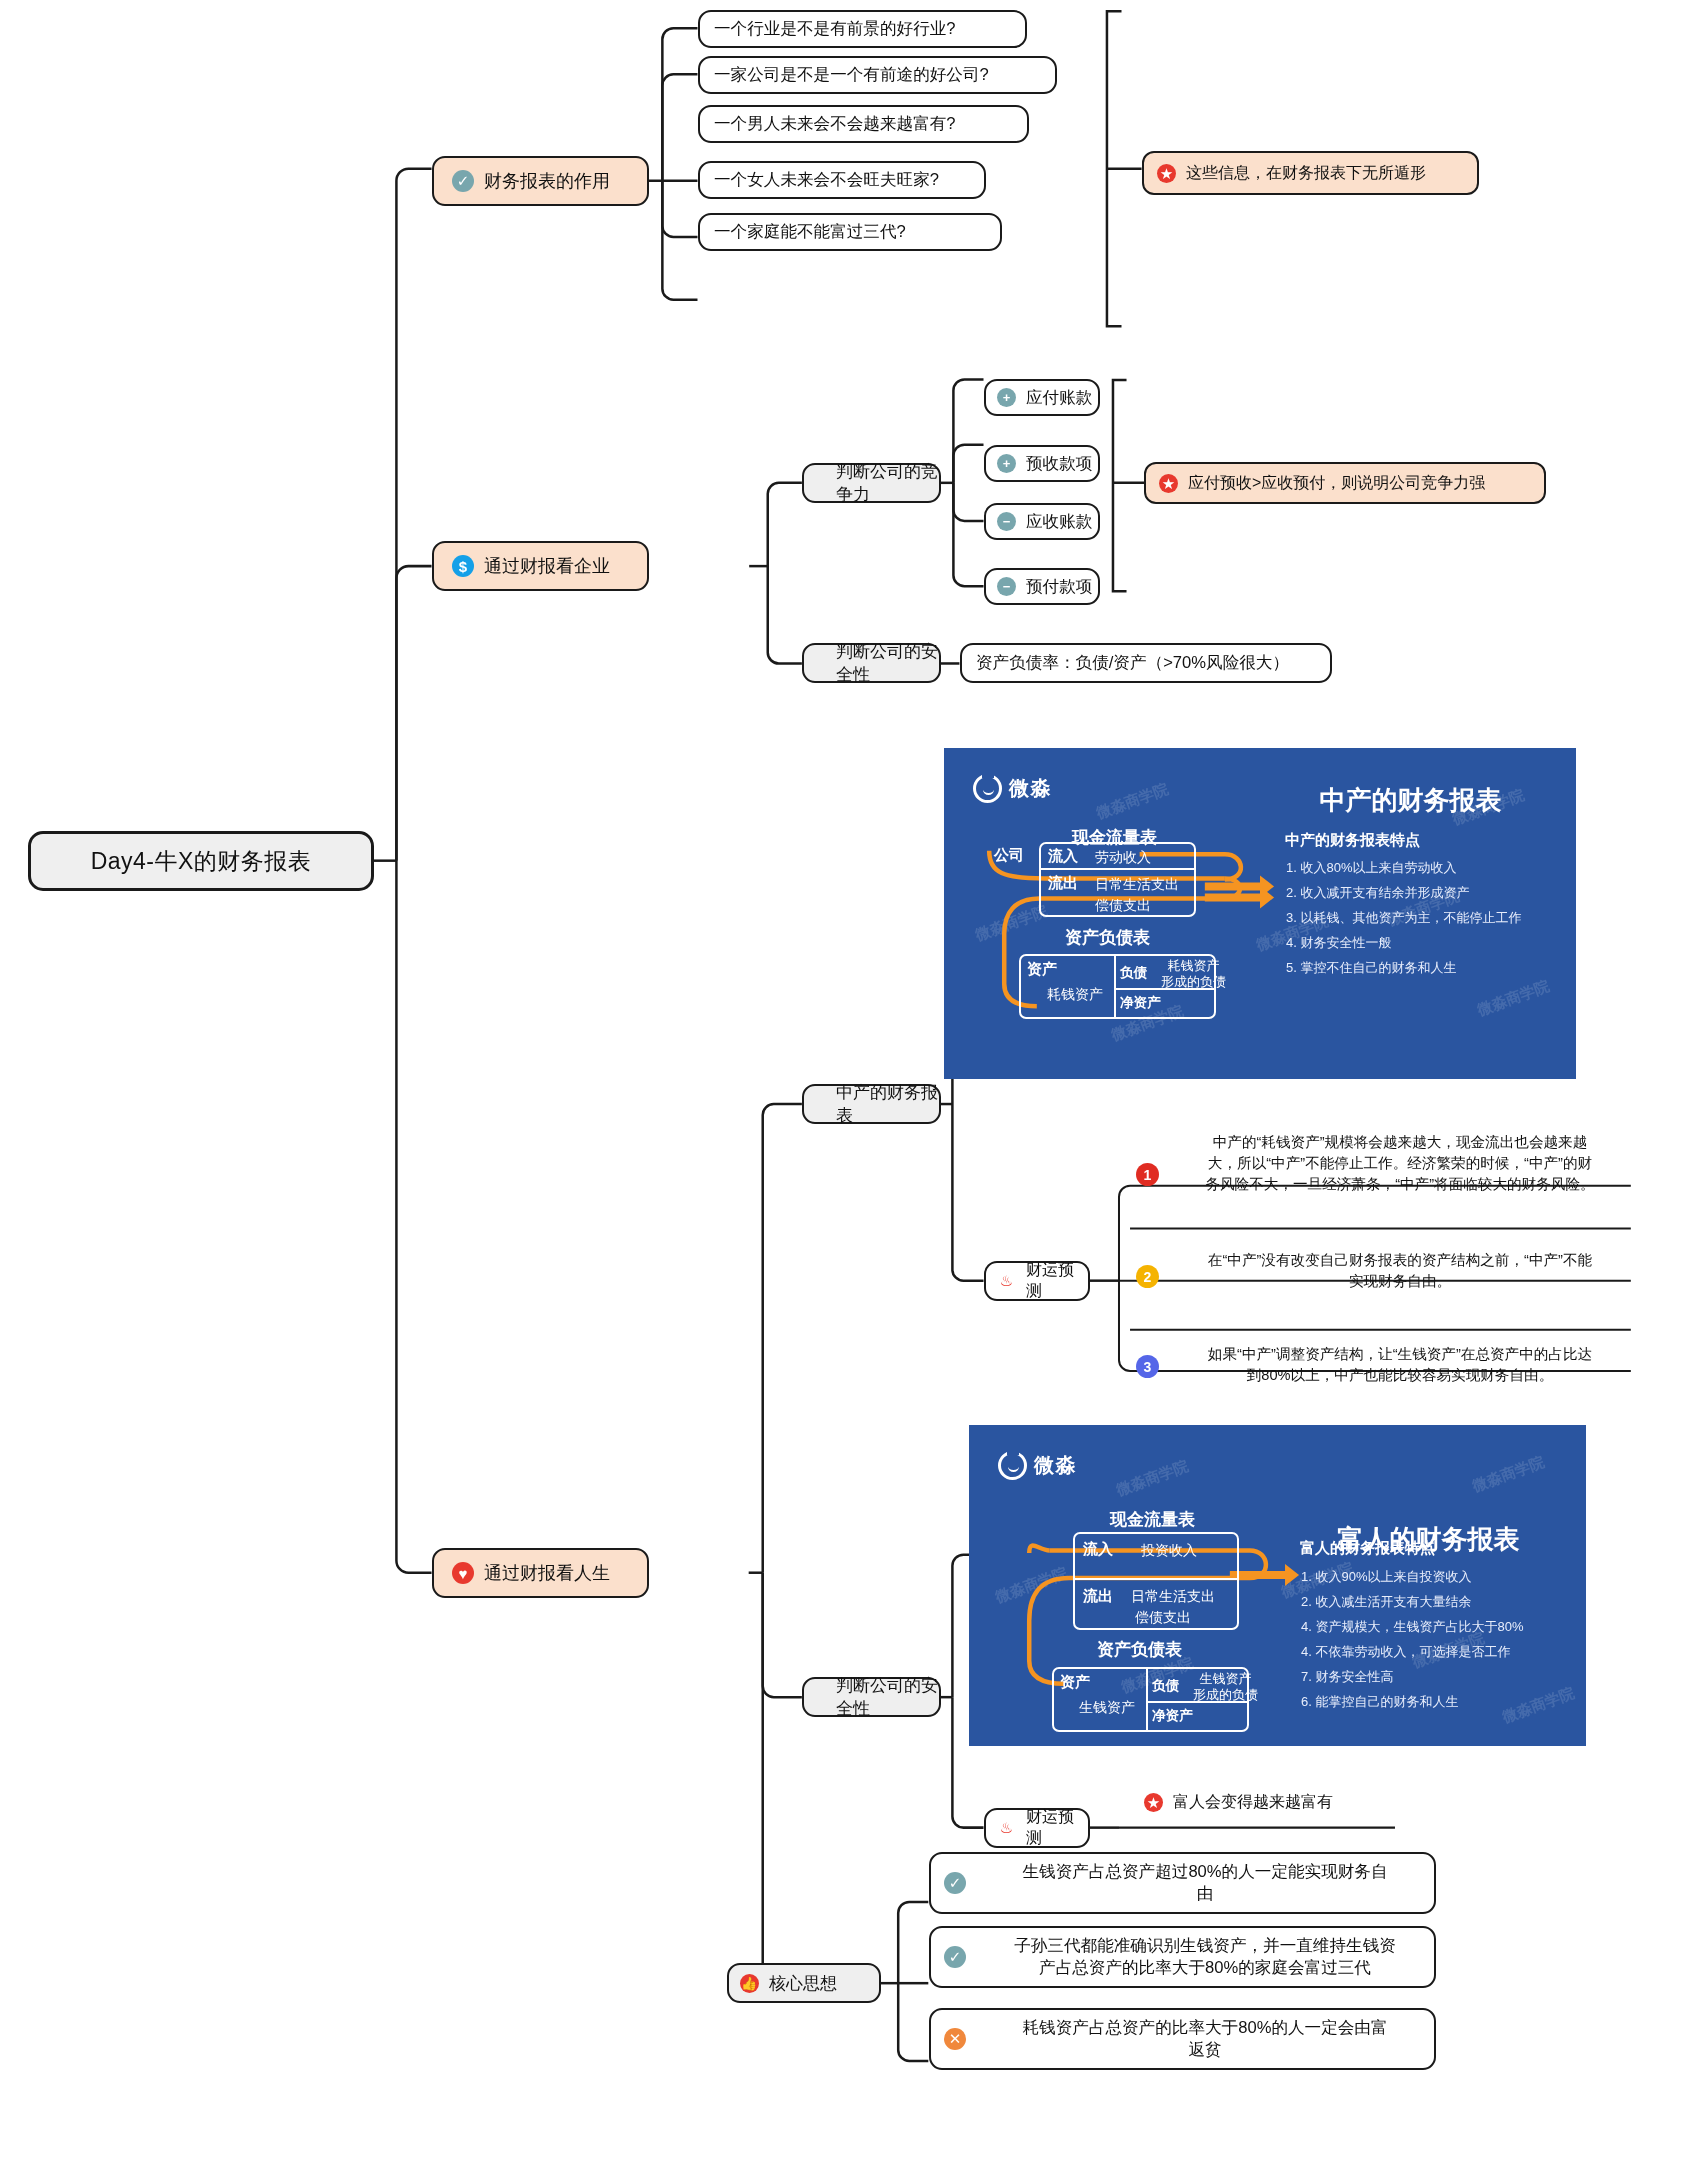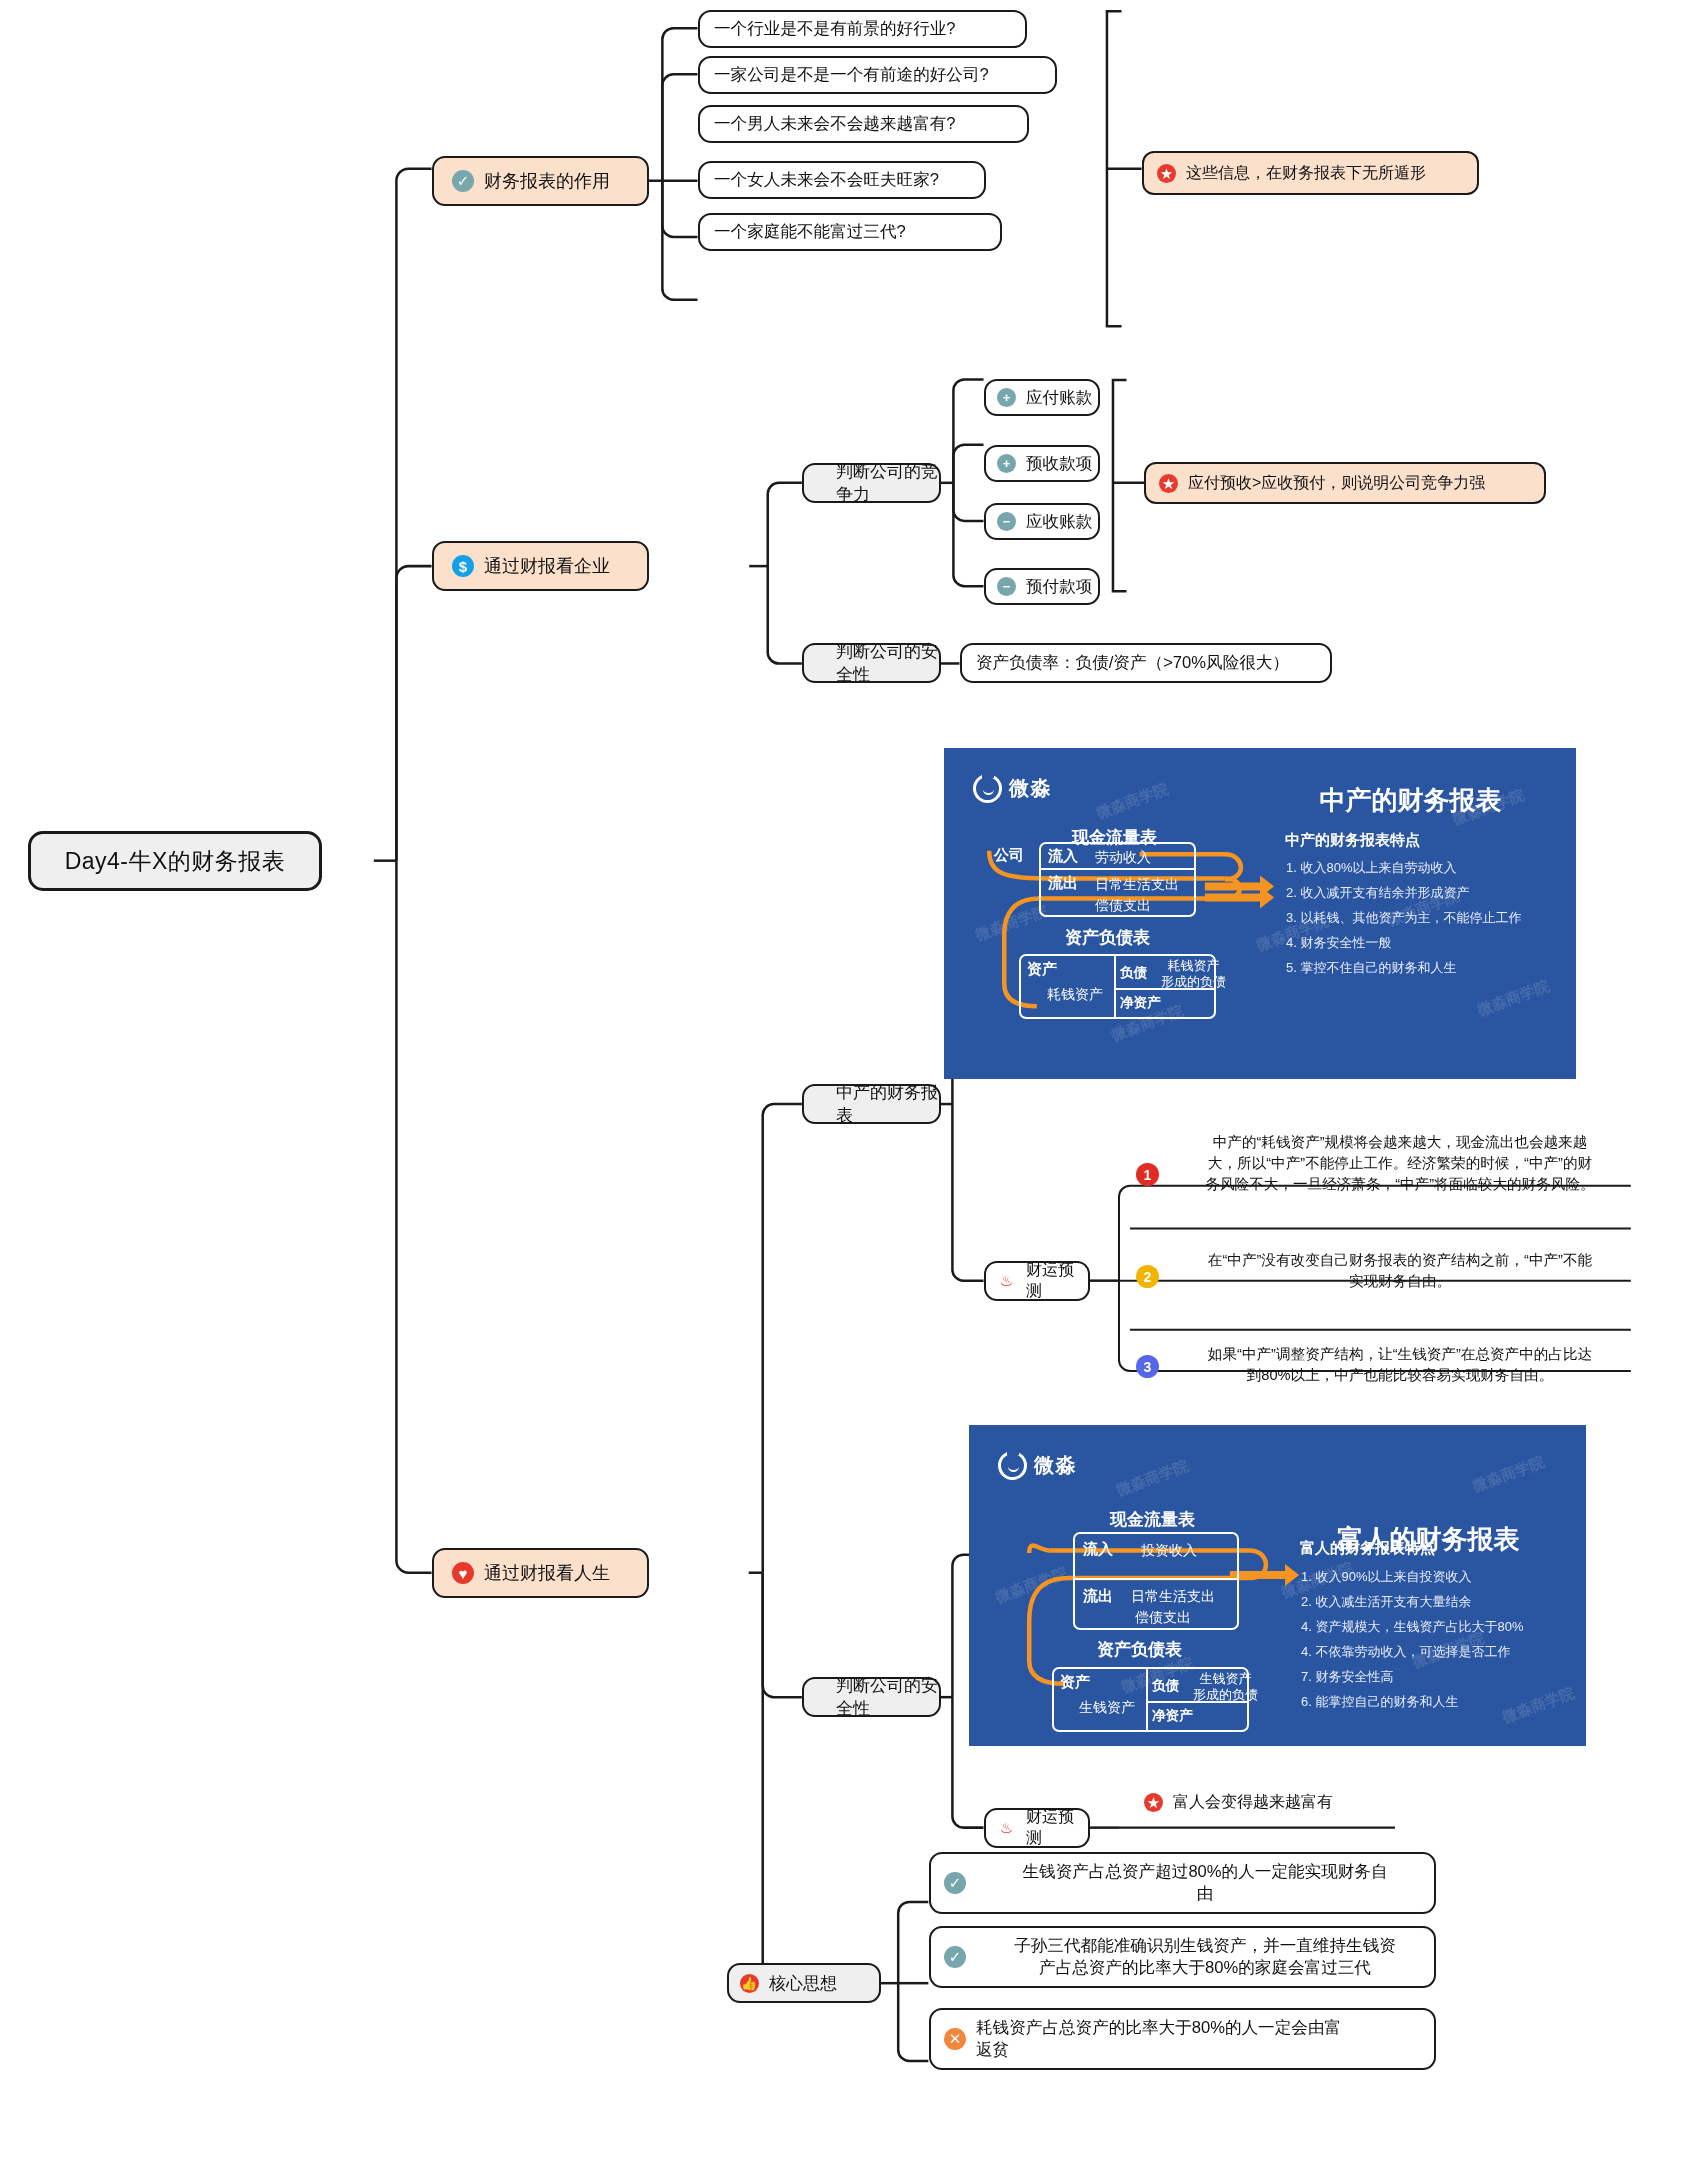--- a/index.html
+++ b/index.html
@@ -146,21 +146,21 @@
       <path d="M2230,3642 H2780" stroke-width="4"></path>
 
       <path d="M1754,3952 H1790"></path>
       <path d="M1790,3952 V3800 a22,22 0 0 1 22,-22 H1790" stroke="none"></path>
       <path d="M1790,3952 V3812 a22,22 0 0 1 22,-22 H1850"></path>
       <path d="M1790,3952 H1850"></path>
       <path d="M1790,3952 V4085 a22,22 0 0 0 22,22 H1850"></path>
     </g>
   </svg>
 
-  <div class="node n-root" style="left:28px;top:831px;width:294px;height:60px;">
+  <div class="node n-root" style="left:28px;top:831px;width:346px;height:60px;">
     <span class="txt">Day4-牛X的财务报表</span>
   </div>
 
   <div class="node n-l1" style="left:432px;top:156px;width:217px;height:50px;">
     <span class="ic ic-44 ic-teal">✓</span>
     <span class="txt">财务报表的作用</span>
   </div>
 
   <div class="node n-leaf pad-l" style="left:698px;top:10px;width:329px;height:38px;">
     <span class="txt">一个行业是不是有前景的好行业?</span>
@@ -397,19 +397,19 @@
 
   <div class="node n-leaf" style="left:929px;top:1926px;width:507px;height:62px;padding-left:13px;">
     <span class="ic ic-44 ic-teal">✓</span>
     <span class="txt" style="text-align:center;line-height:1.35;flex:1;">
       子孙三代都能准确识别生钱资产，并一直维持生钱资<br>产占总资产的比率大于80%的家庭会富过三代
     </span>
   </div>
 
   <div class="node n-leaf" style="left:929px;top:2008px;width:507px;height:62px;padding-left:13px;">
     <span class="ic ic-44 ic-orange">✕</span>
-    <span class="txt" style="line-height:1.35;flex:1;">
+    <span class="txt" style="text-align:center;line-height:1.35;flex:1;">
       耗钱资产占总资产的比率大于80%的人一定会由富<br>返贫
     </span>
   </div>
 
 </div>
 
 
 </body></html>

